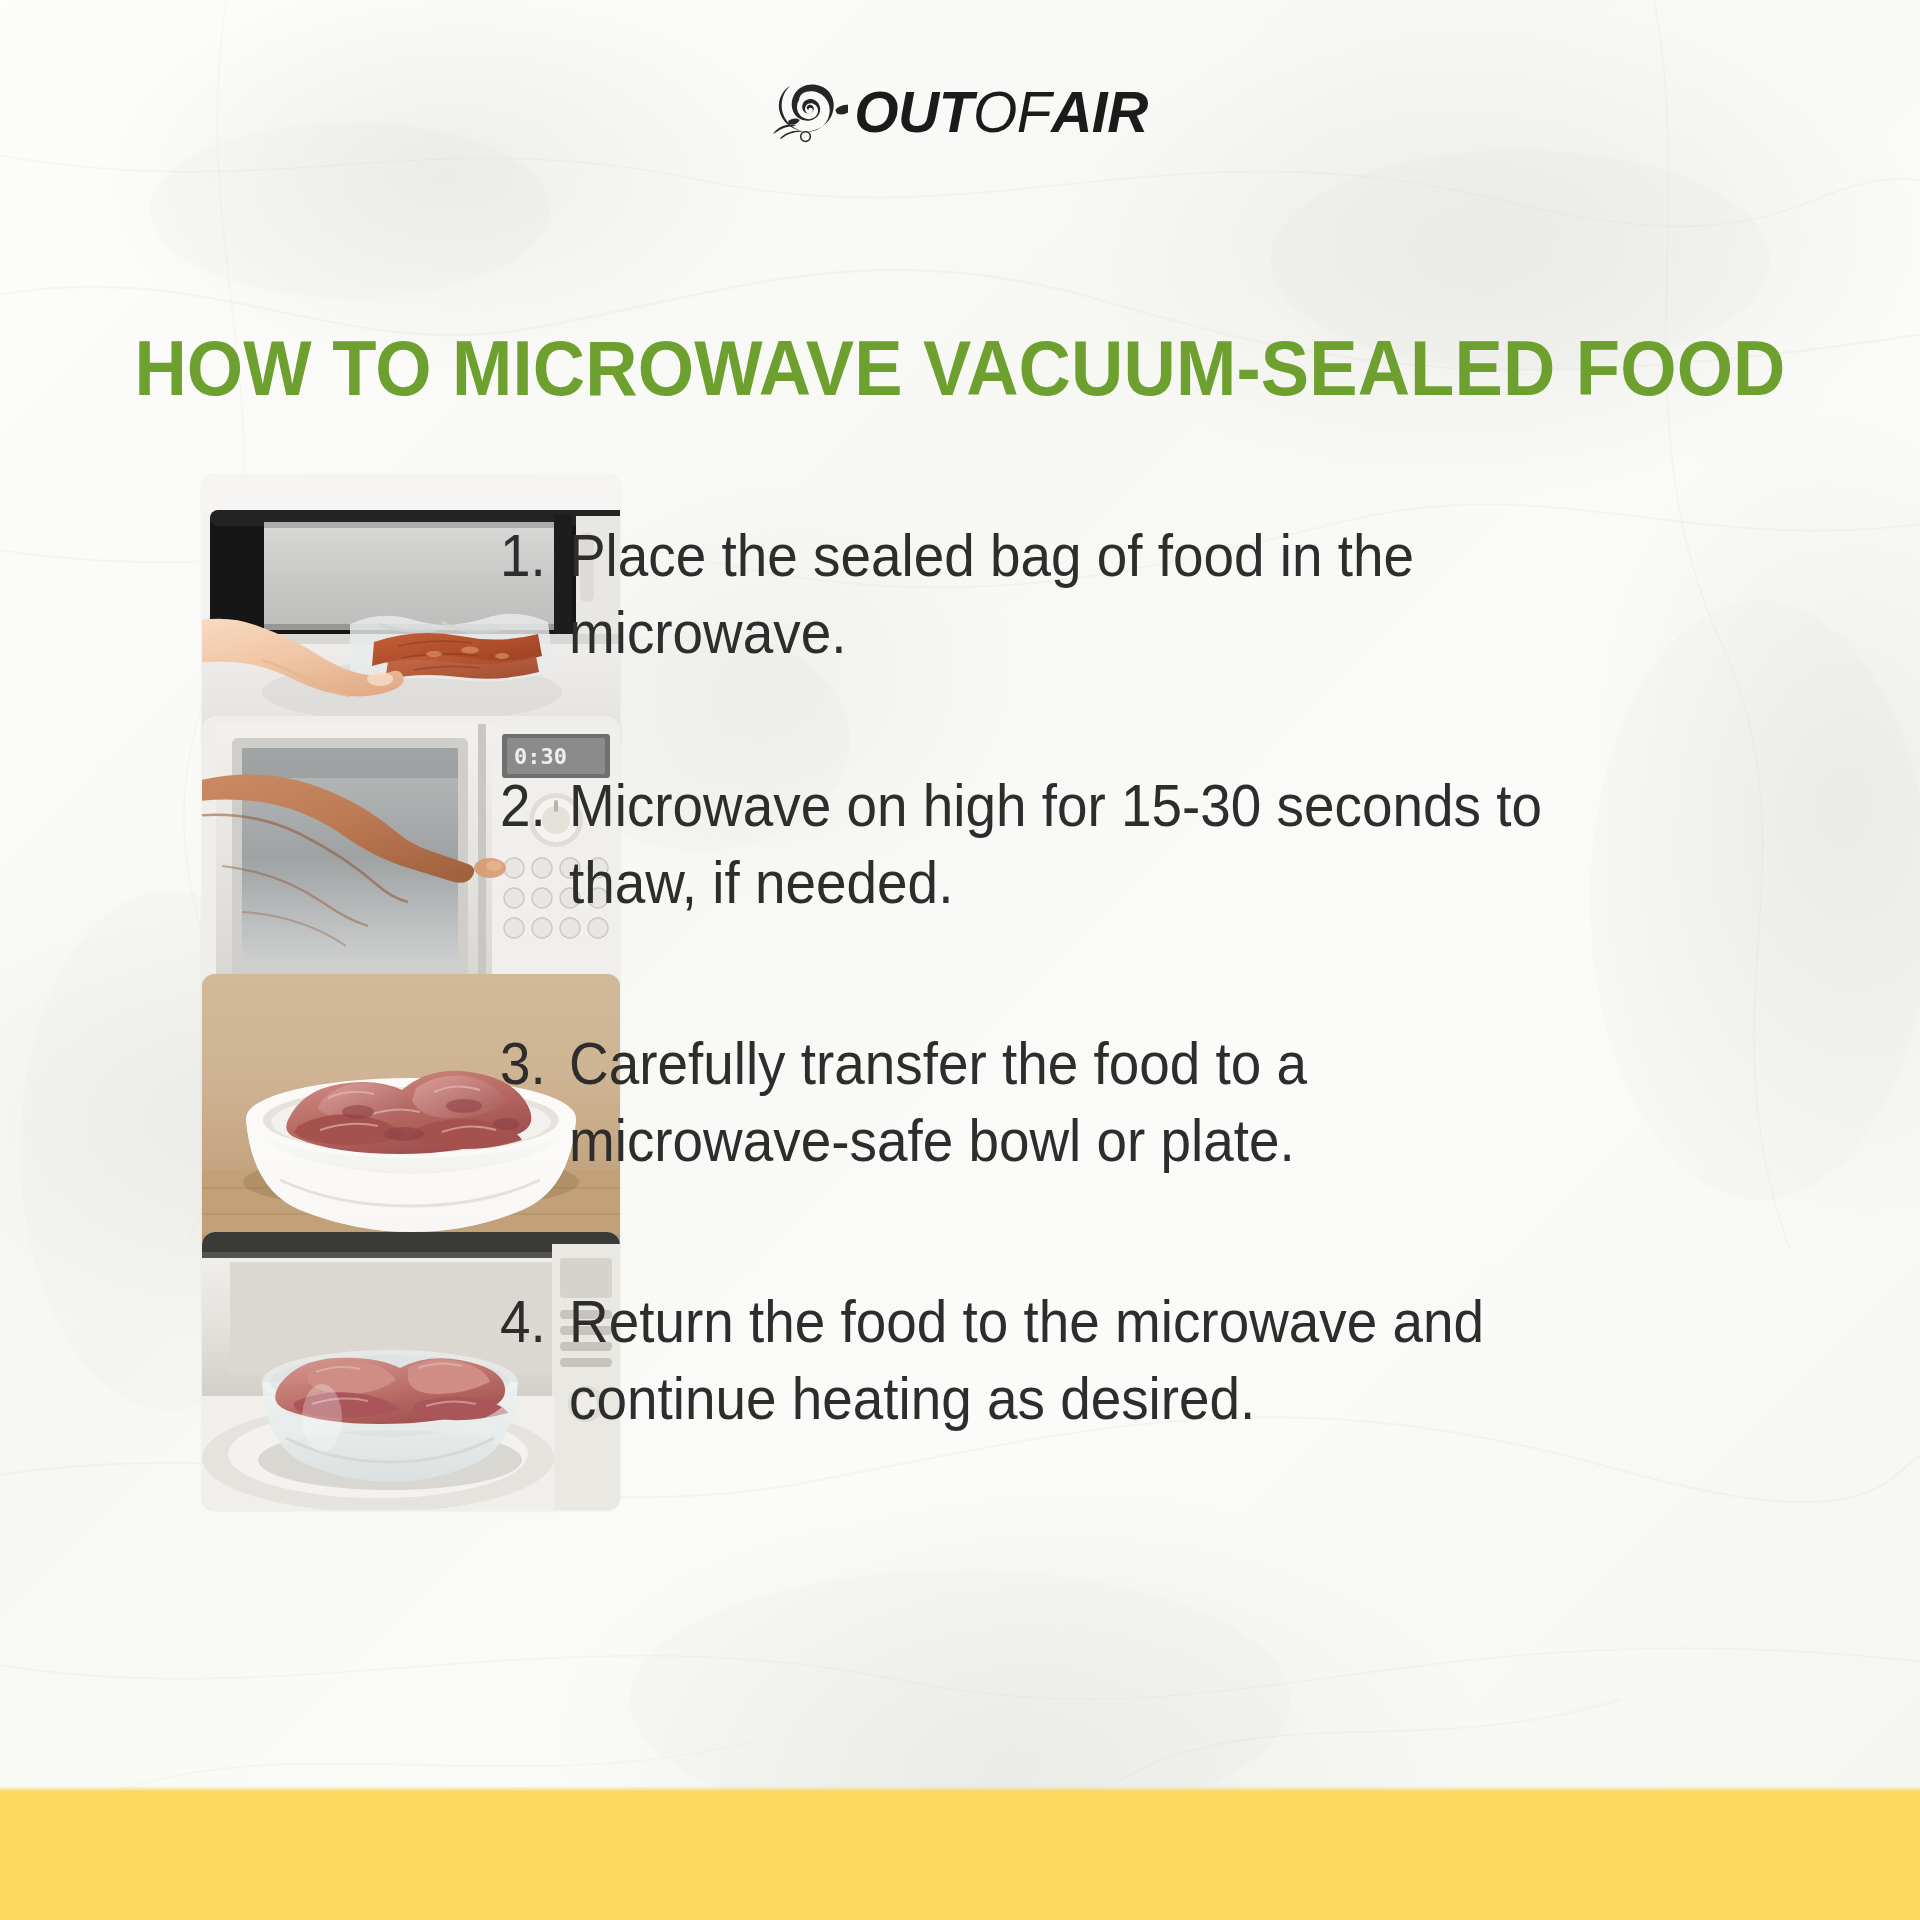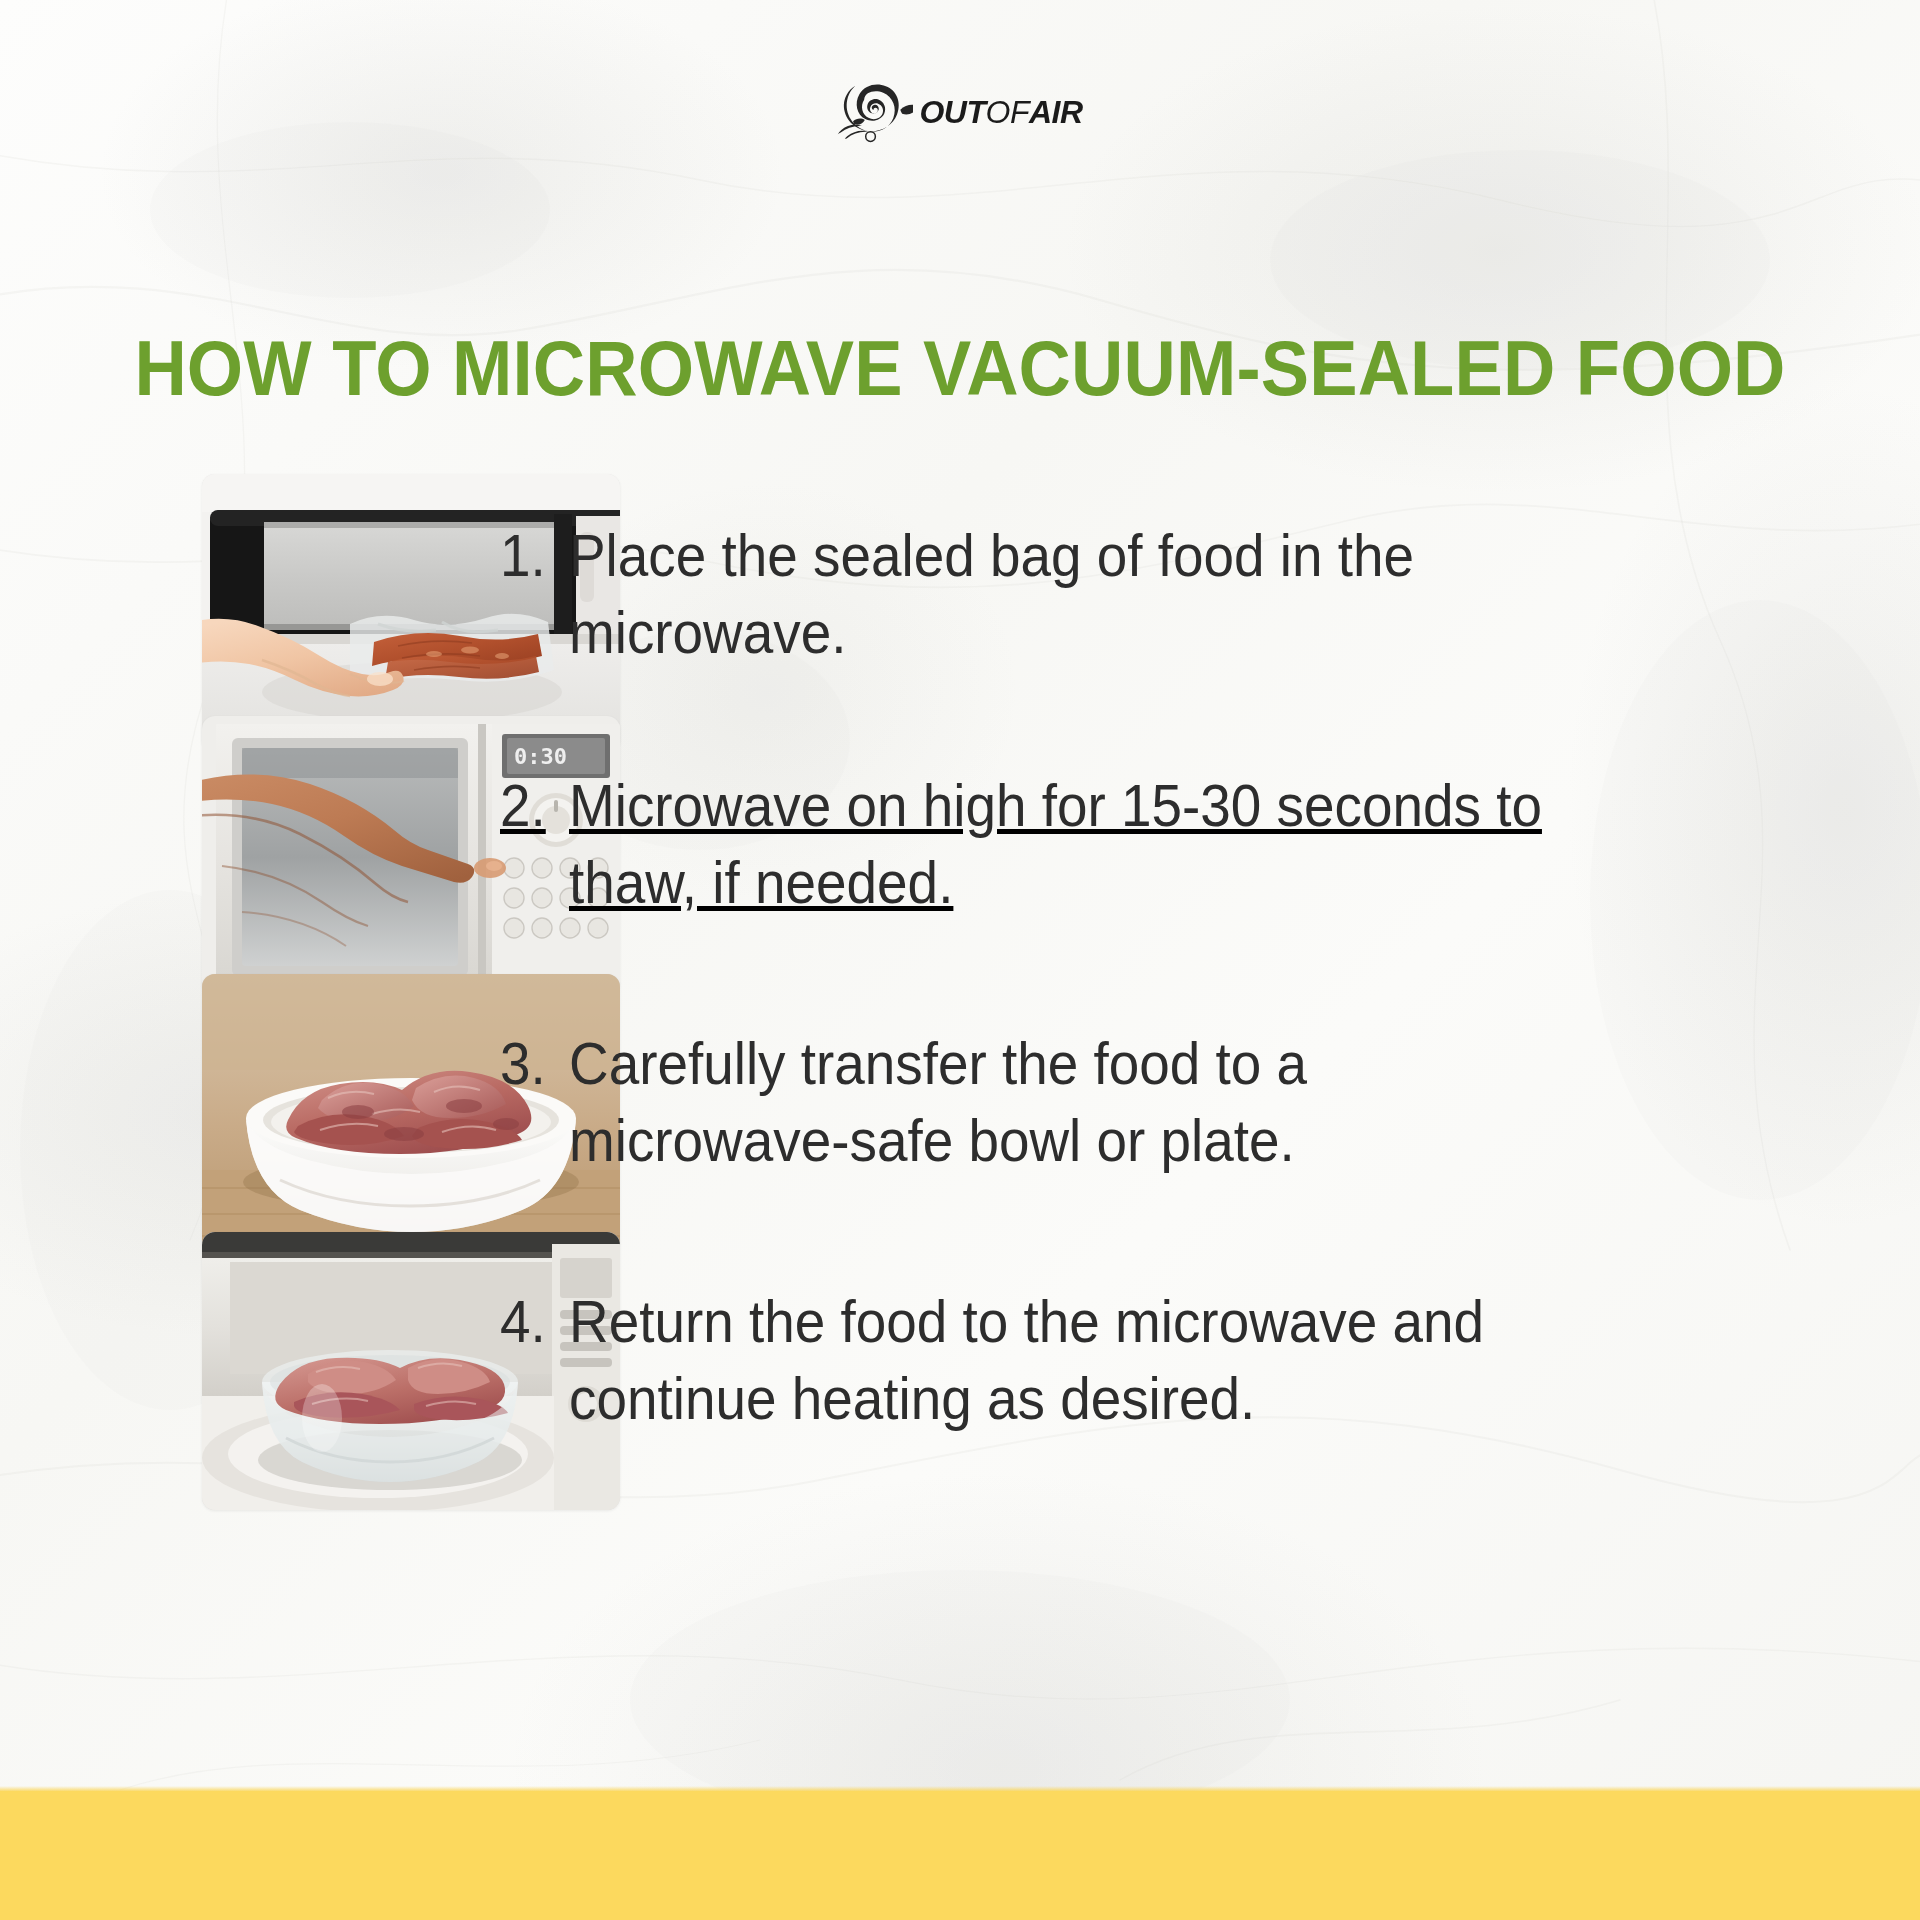--- a/index.html
+++ b/index.html
@@ -22,21 +22,21 @@
       radial-gradient(ellipse 360px 300px at 40% 36%, rgba(180,180,174,.10), rgba(180,180,174,0) 70%),
       linear-gradient(135deg,#fdfdfc 0%,#f7f7f4 38%,#fbfbf9 62%,#f5f5f2 100%);
   }
   
   #veins{position:absolute;inset:0;opacity:.5;pointer-events:none;}
   
   #logo-bar{position:absolute;left:0;top:72px;width:1920px;height:80px;
             display:flex;align-items:center;justify-content:center;gap:6px;}
   #logo-mark{width:76px;height:64px;display:block;}
   #logo-text{font-family:"Liberation Sans","DejaVu Sans",sans-serif;
-             font-size:32px;font-weight:700;font-style:italic;letter-spacing:-.5px;
+             font-size:57px;font-weight:700;font-style:italic;letter-spacing:-.5px;
              color:#1b1b1b;line-height:1;white-space:nowrap;}
   #logo-text .thin{font-weight:400;font-style:italic;}
   
   #title{
     position:absolute;left:0;top:276px;width:1920px;
     text-align:center;
     font-family:"Liberation Sans Narrow","Liberation Sans","DejaVu Sans Condensed",sans-serif;
     font-size:77px;font-weight:700;letter-spacing:.2px;
     color:#6da02e;line-height:1.05;
     transform:scaleX(.94);transform-origin:50% 50%;
@@ -68,21 +68,21 @@
     transform:scaleX(.93);transform-origin:0 50%;
   }
   .step-body{
     font-family:"Liberation Sans Narrow","Liberation Sans","DejaVu Sans Condensed",sans-serif;
     font-size:59px;font-weight:400;color:#2d2d2d;line-height:1.30;
     max-width:1060px;
     transform:scaleX(.93);transform-origin:0 50%;
   }
   
   #step-1{height:242px;}
-  #step-2{height:258px;text-decoration:underline;}
+  #step-2{height:258px;}
   #step-3{height:258px;}
   #step-4{height:258px;}
   #step-1 .step-text,#step-2 .step-text,#step-3 .step-text,#step-4 .step-text{height:100%;}
   
   #bottom-band{position:absolute;left:0;bottom:0;width:1920px;height:129px;background:#fcd95e;}
   #band-edge{position:absolute;left:0;bottom:129px;width:1920px;height:5px;
              background:linear-gradient(to bottom,rgba(252,217,94,0),rgba(250,214,90,.85));}
 </style>
 </head>
 <body>

